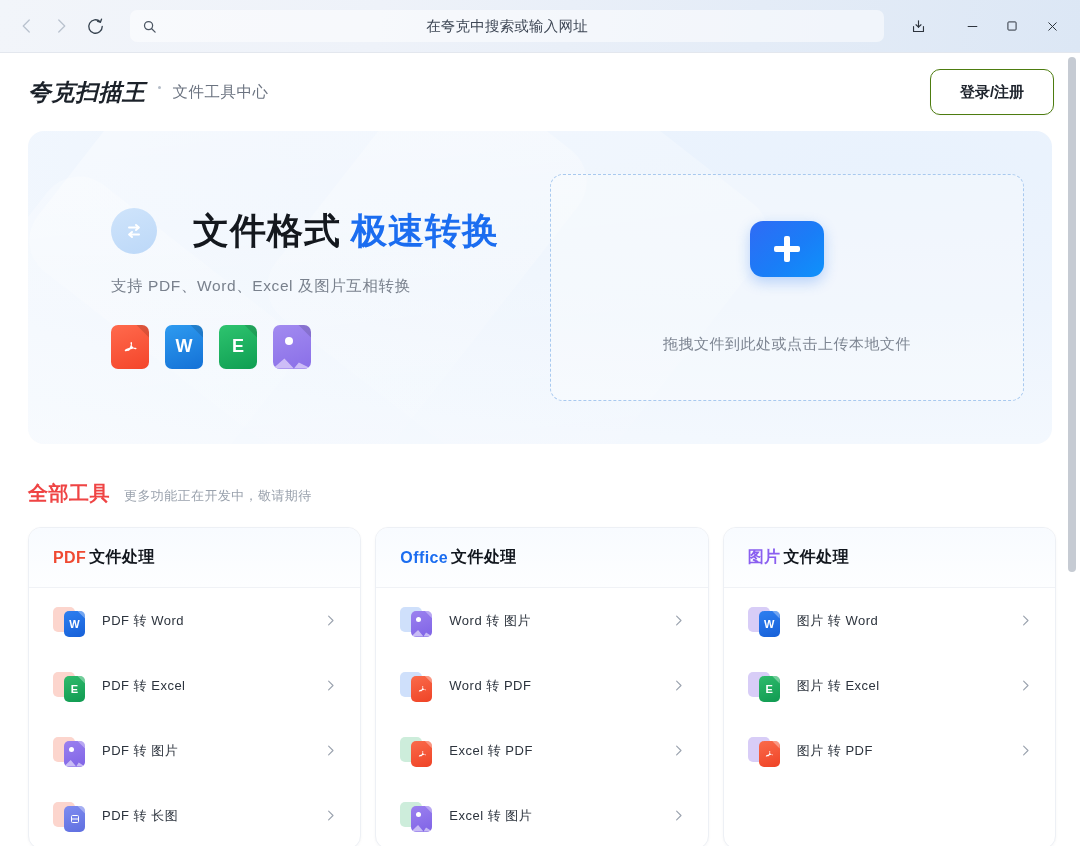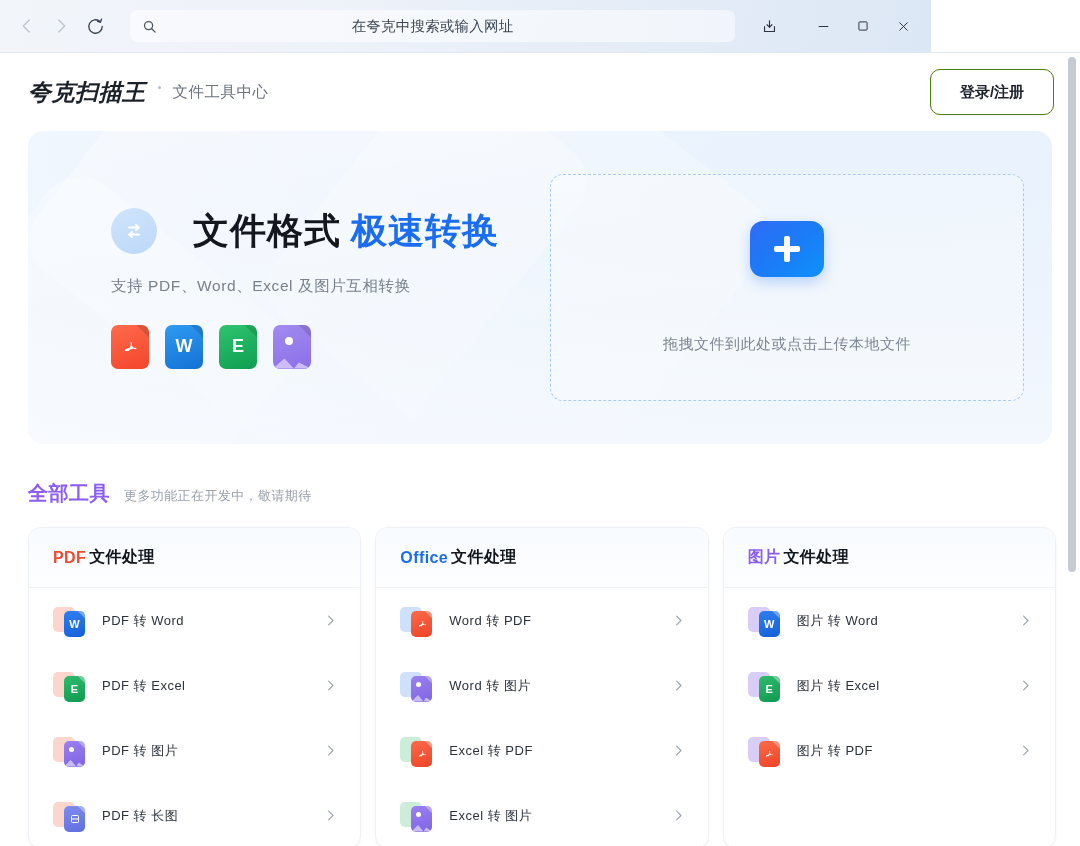--- a/index.html
+++ b/index.html
@@ -6,21 +6,21 @@
   html, body {
     width: 1080px; height: 846px;
     overflow: hidden;
     font-family: "Liberation Sans", "DejaVu Sans", sans-serif;
     background: #ffffff;
   }
 
   
   .browser-chrome {
     height: 52px;
-    width: 931px;
+    width: 1080px;
     background: linear-gradient(100deg,#f2f5fa 0%, #eef2f9 35%, #e4ecf7 70%, #dce7f5 100%);
     display: flex;
     align-items: center;
     padding: 0 8px 0 10px;
     position: relative;
   }
   .nav-btn {
     width: 34px; height: 34px;
     display: flex; align-items: center; justify-content: center;
     border-radius: 6px;
@@ -217,21 +217,21 @@
     font-size: 15px;
     color: #7d8592;
     letter-spacing: .5px;
   }
 
   
   .tools-head {
     display: flex; align-items: baseline;
     padding: 36px 0 20px 28px;
   }
-  .tools-title { font-size: 20px; font-weight: bold; color: #8b5cf6; letter-spacing: .5px; font-family: Liberation Mono, monospace; }
+  .tools-title { font-size: 20px; font-weight: bold; color: #ef4444; letter-spacing: .5px; font-family: Liberation Mono, monospace; }
   .tools-sub { margin-left: 14px; font-size: 13px; color: #9aa2ad; letter-spacing: .4px; }
 
   .cards {
     display: flex;
     gap: 14px;
     padding: 0 24px 0 28px;
   }
   .card {
     flex: 1;
     background: #fff;
@@ -514,44 +514,44 @@
         </div>
       </div>
       <div class="card">
         <div class="card-head">
           <span class="kw kw-office" style="color: rgb(27, 109, 240);">Office</span>
           <span class="rest">文件处理</span>
         </div>
         <div class="tool-row">
           <div class="dual">
             <div class="back bk-word"></div>
+            <div class="front fr-img">
+              <span class="pdot"></span>
+              <span class="pmtn"></span>
+              <span class="corner"></span>
+            </div>
+          </div>
+          <span class="tool-label">Word 转 图片</span>
+          <span class="chev">
+            <svg width="15" height="15" viewBox="0 0 24 24" fill="none" stroke="currentColor" stroke-width="1.8" stroke-linecap="round" stroke-linejoin="round">
+              <polyline points="9,5 16,12 9,19"></polyline>
+            </svg>
+          </span>
+        </div>
+        <div class="tool-row">
+          <div class="dual">
+            <div class="back bk-word"></div>
             <div class="front fr-pdf">
               <svg width="12" height="12" viewBox="0 0 24 24" fill="#fff">
                 <path d="M8.6 16.4c-1.4.8-2.4.9-2.8.4-.5-.6.3-1.7 2.2-2.6 1-.5 2.2-.9 3.5-1.2.7-1.2 1.3-2.6 1.6-3.9-.5-1.3-.6-2.4-.2-2.9.5-.6 1.3-.3 1.5.6.2.8 0 1.9-.4 3 .6 1.2 1.5 2.3 2.5 3 1.2-.1 2.3 0 2.9.4.7.5.5 1.4-.5 1.5-.8.1-1.9-.3-2.9-1-1.3.3-2.6.7-3.8 1.2-.9 1.3-2 2.3-3.6 1.5z"></path>
               </svg>
               <span class="corner"></span>
             </div>
           </div>
           <span class="tool-label">Word 转 PDF</span>
-          <span class="chev">
-            <svg width="15" height="15" viewBox="0 0 24 24" fill="none" stroke="currentColor" stroke-width="1.8" stroke-linecap="round" stroke-linejoin="round">
-              <polyline points="9,5 16,12 9,19"></polyline>
-            </svg>
-          </span>
-        </div>
-        <div class="tool-row">
-          <div class="dual">
-            <div class="back bk-word"></div>
-            <div class="front fr-img">
-              <span class="pdot"></span>
-              <span class="pmtn"></span>
-              <span class="corner"></span>
-            </div>
-          </div>
-          <span class="tool-label">Word 转 图片</span>
           <span class="chev">
             <svg width="15" height="15" viewBox="0 0 24 24" fill="none" stroke="currentColor" stroke-width="1.8" stroke-linecap="round" stroke-linejoin="round">
               <polyline points="9,5 16,12 9,19"></polyline>
             </svg>
           </span>
         </div>
         <div class="tool-row">
           <div class="dual">
             <div class="back bk-excel"></div>
             <div class="front fr-pdf">

